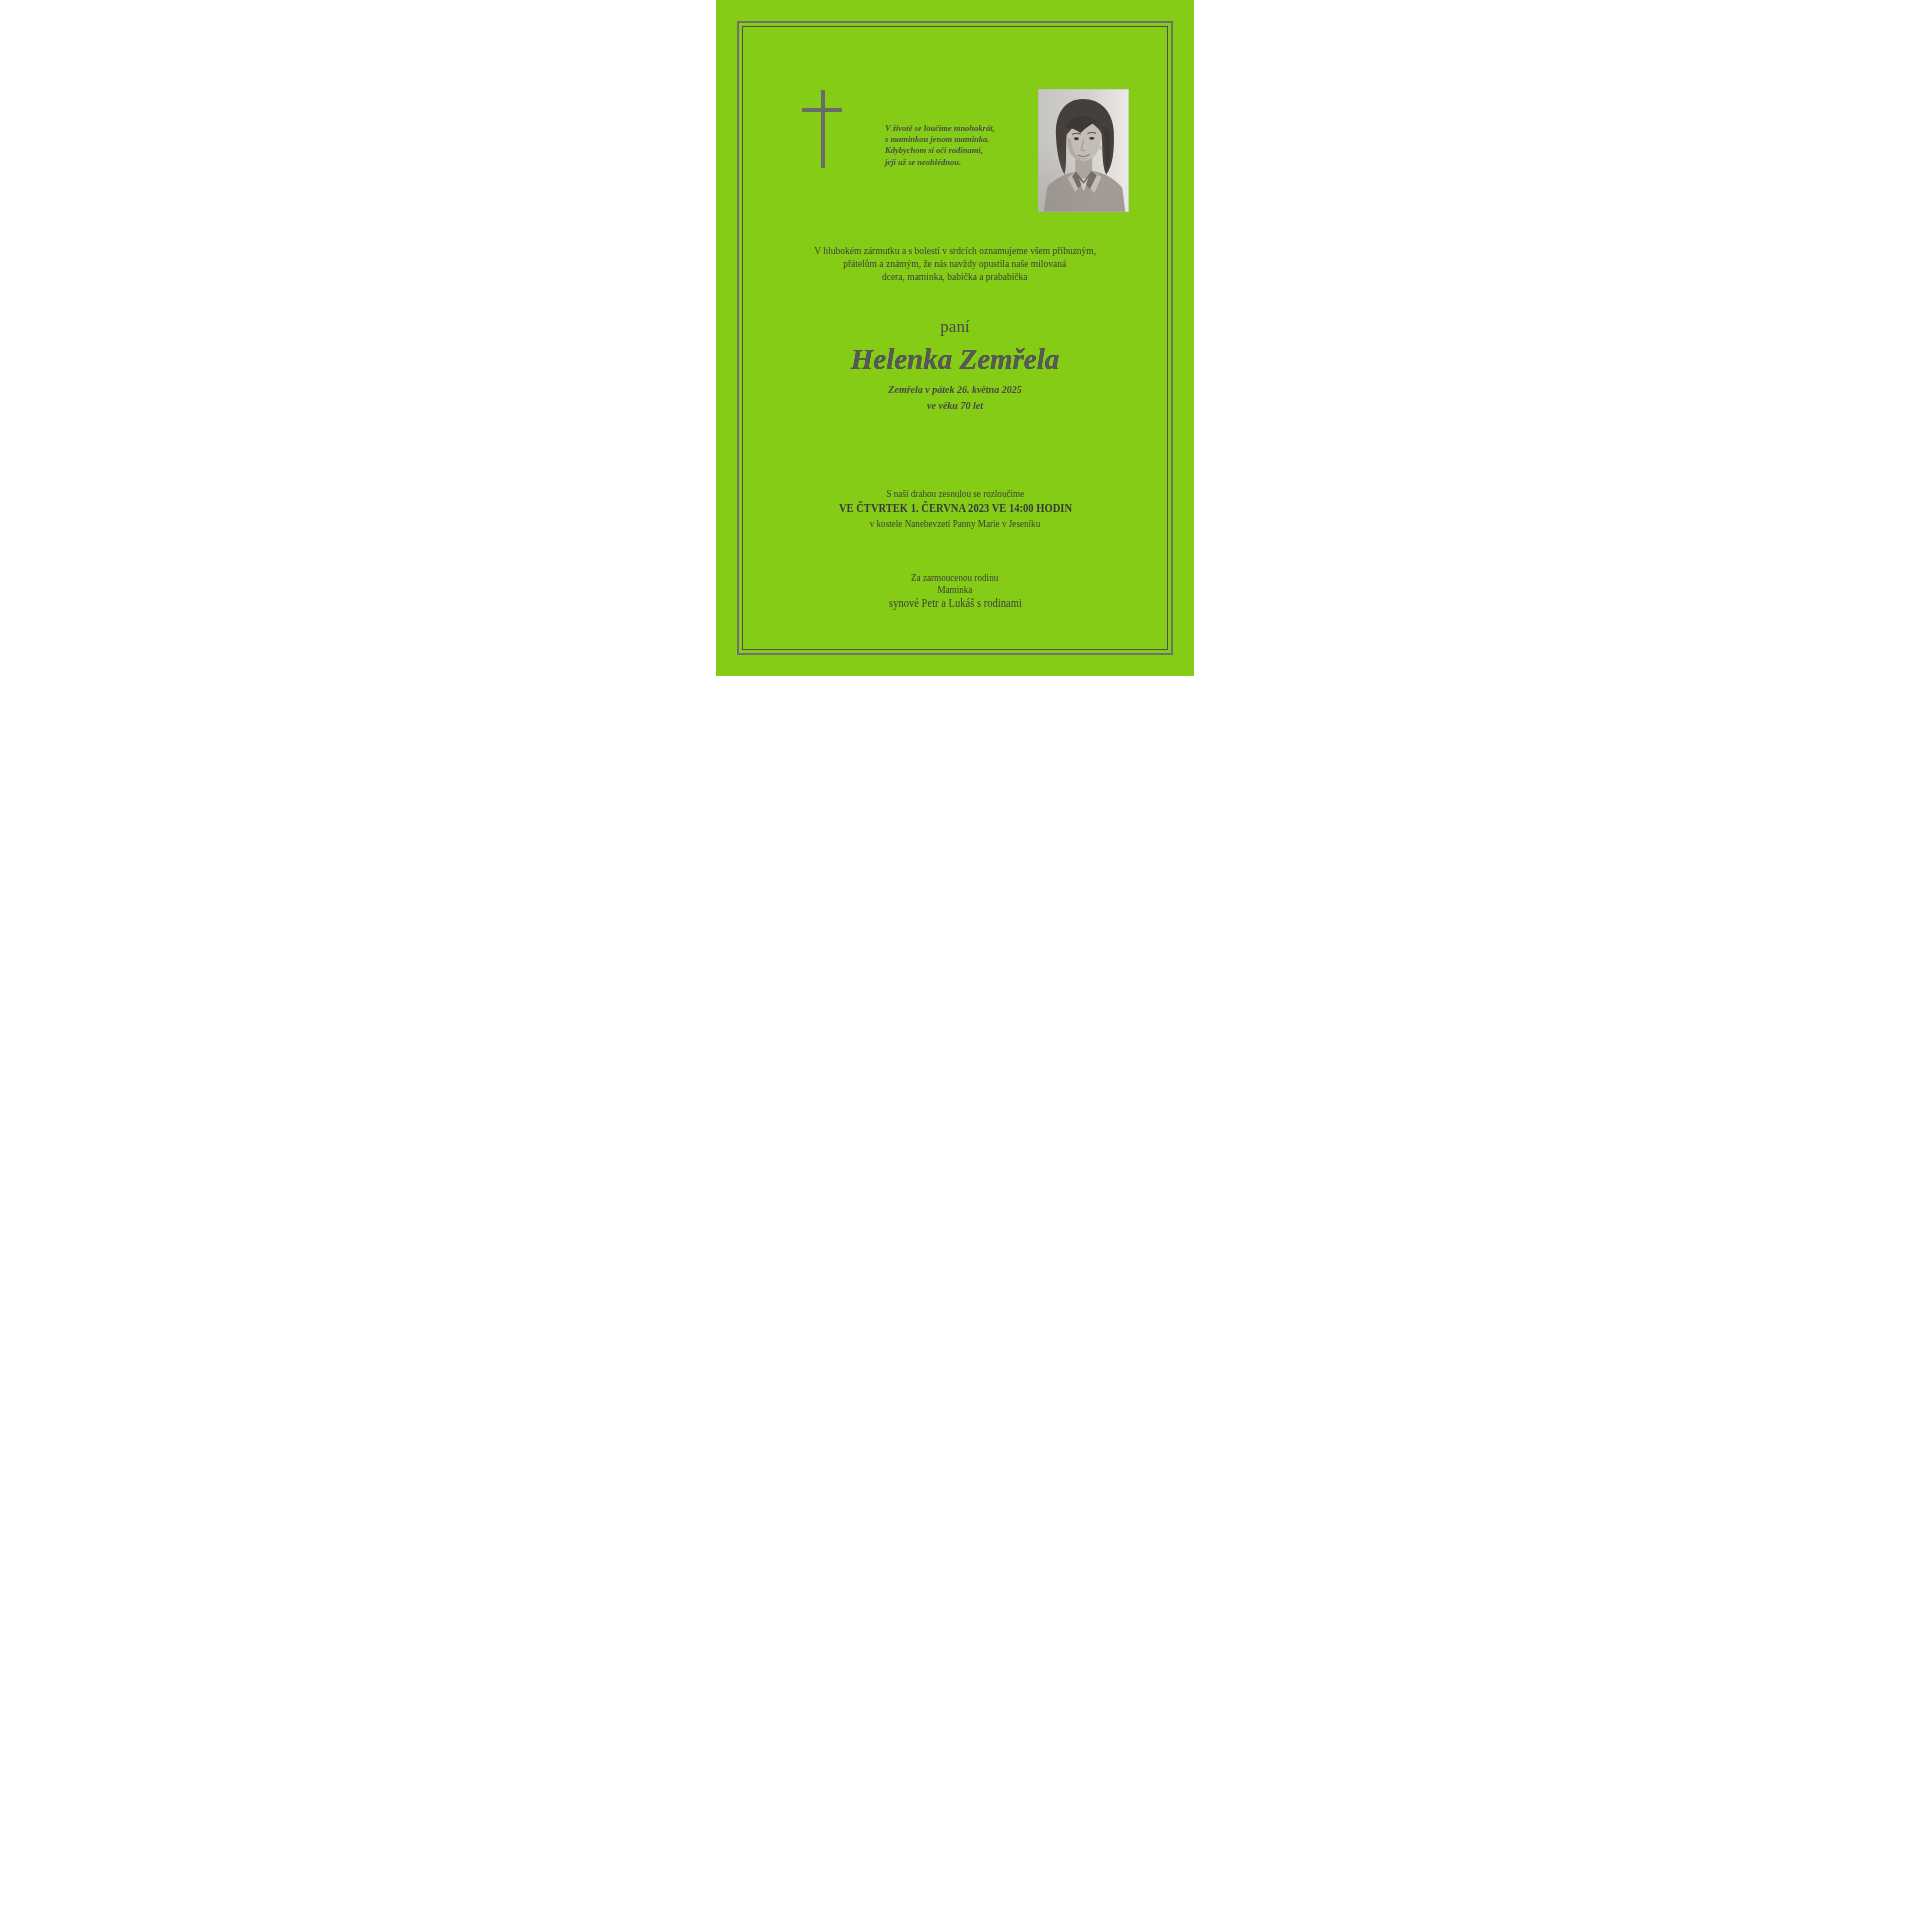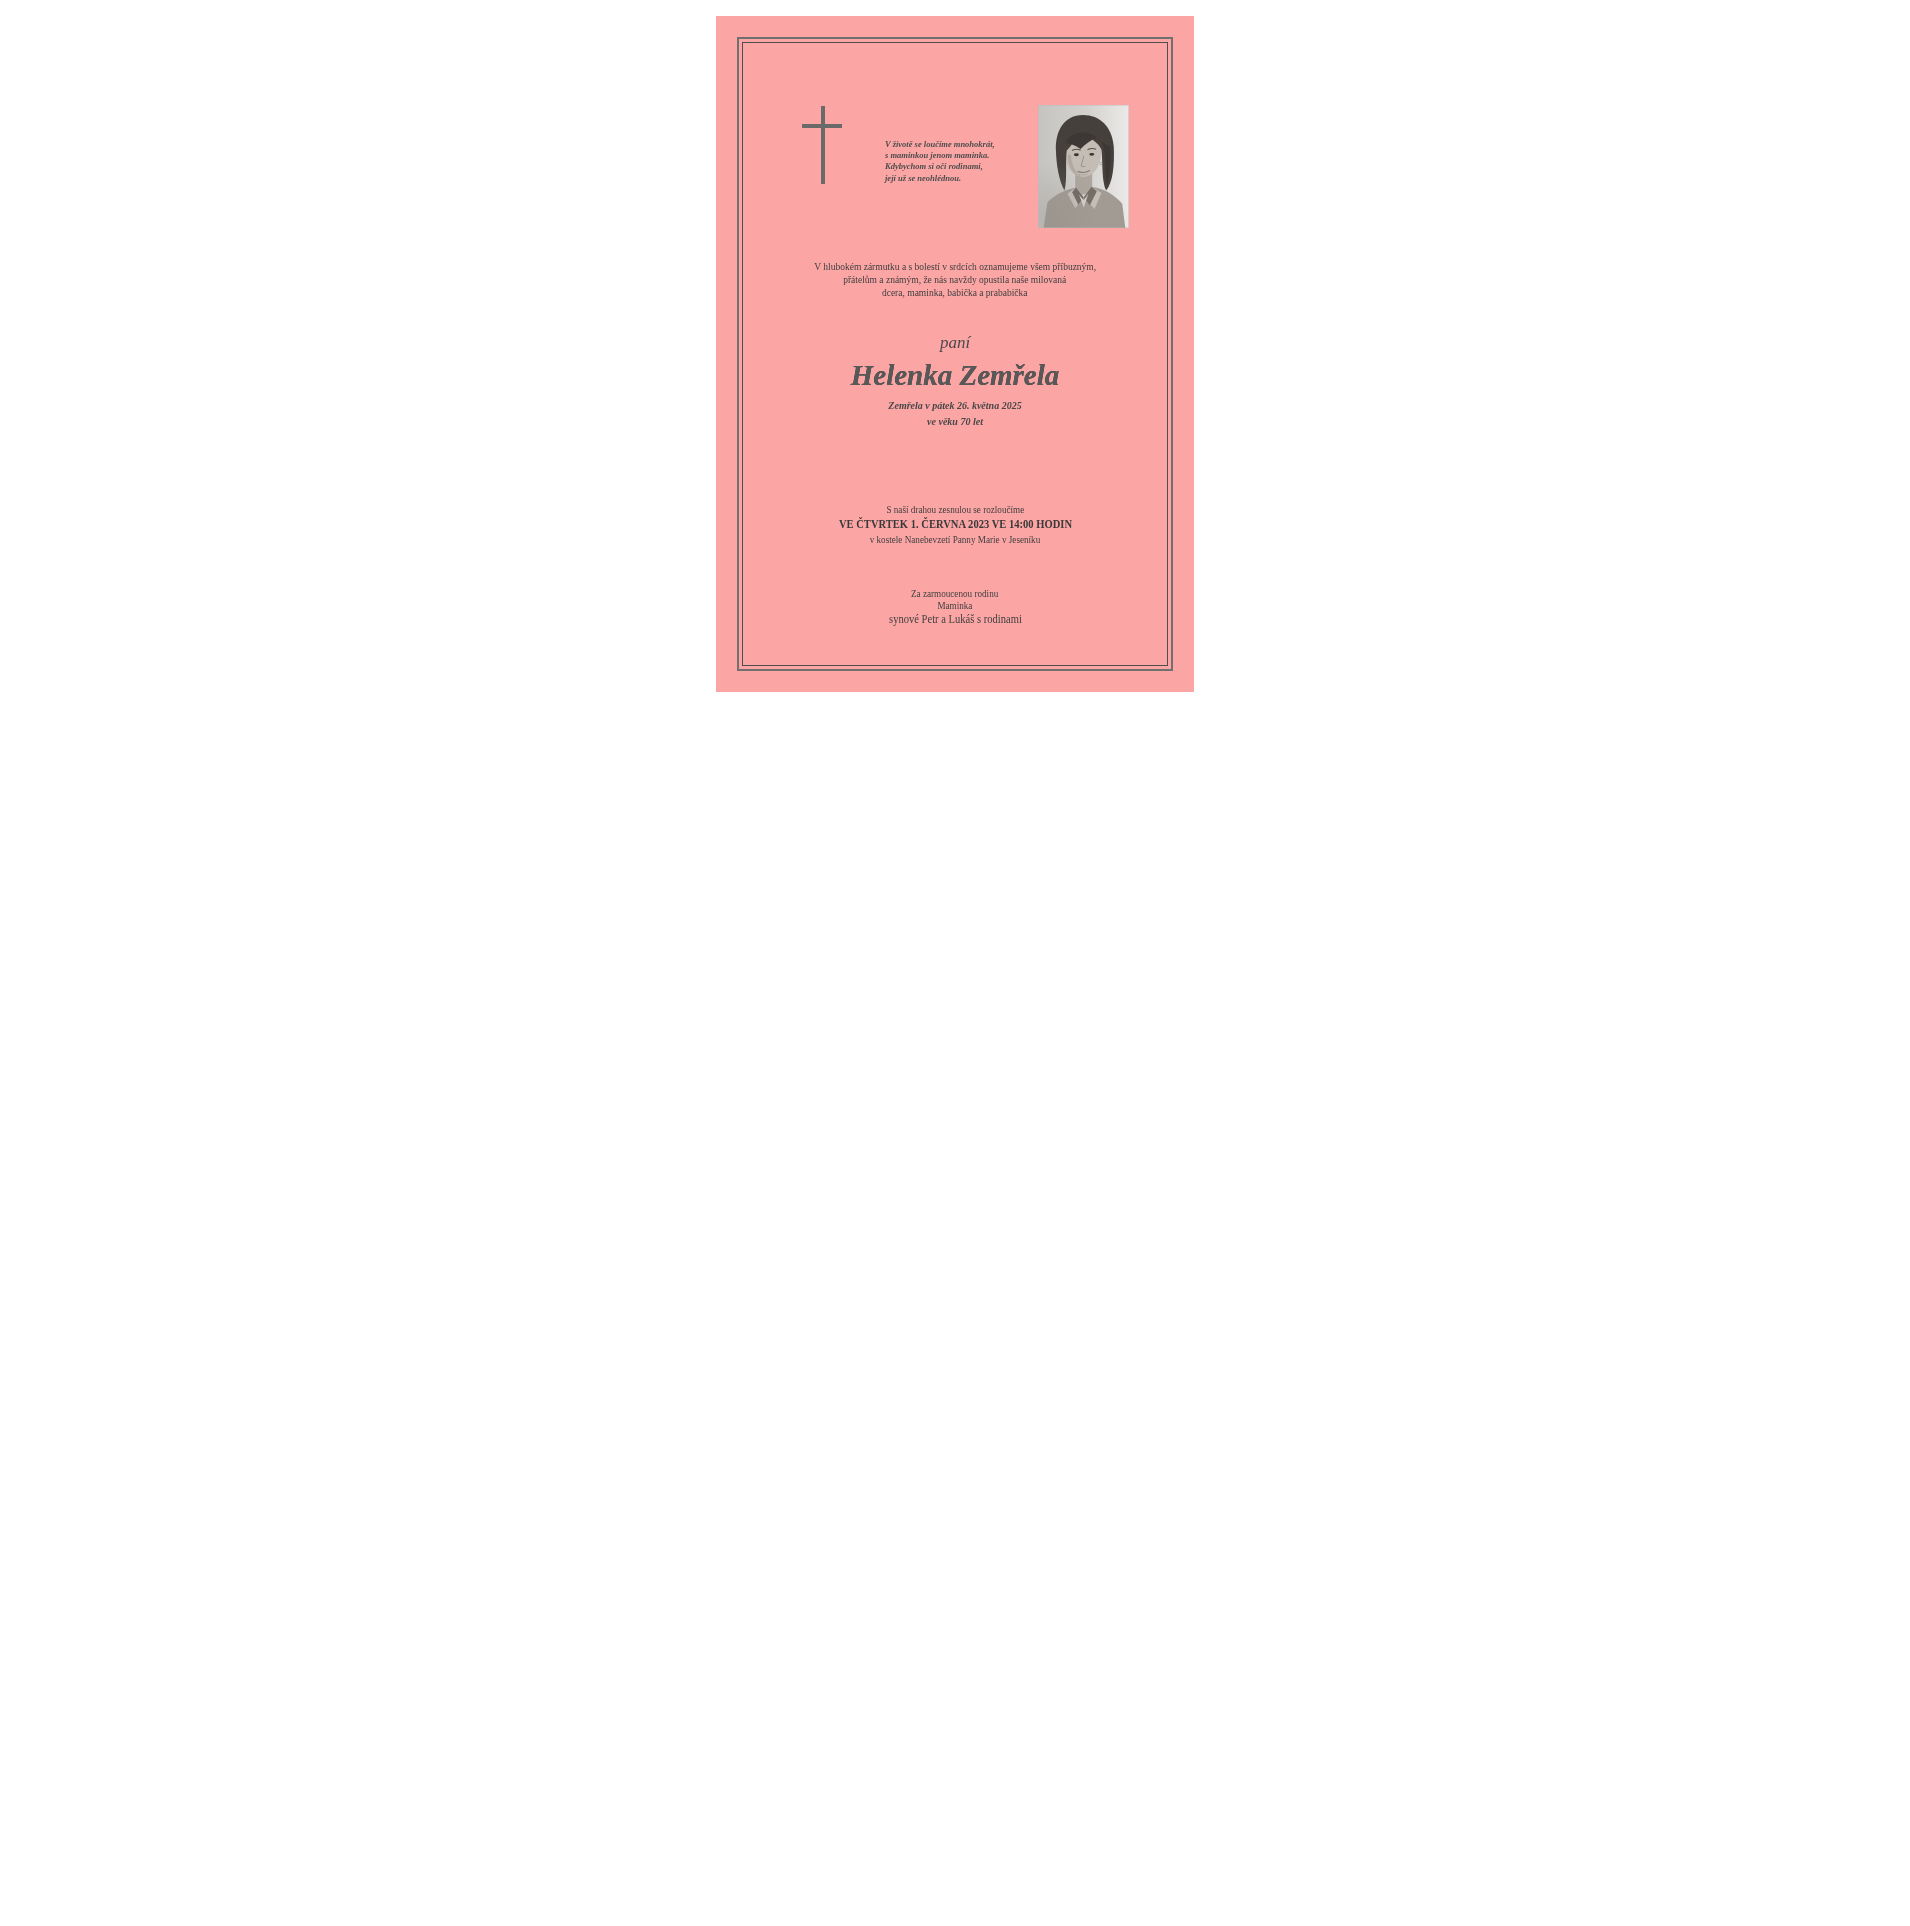--- a/index.html
+++ b/index.html
@@ -5,22 +5,22 @@
   html, body {
     margin: 0;
     padding: 0;
     background: #ffffff;
     font-family: "Liberation Serif", "DejaVu Serif", serif;
   }
   .page {
     position: relative;
     width: 478px;
     height: 676px;
-    margin: 16px auto;
-    background: #fca5a5;
+    margin: 0 auto;
+    background: #84cc16;
     overflow: hidden;
   }
   
   .frame-outer {
     position: absolute;
     inset: 21px;
     border: 2.7px solid #707070;
     pointer-events: none;
   }
   .frame-inner {
@@ -71,21 +71,20 @@
     display: inline-block;
     transform: scaleX(0.88);
     transform-origin: 50% 0;
     white-space: nowrap;
   }
   .announce-1 { top: 244px; font-size: 10.8px; }
   .announce-2 { top: 257px; font-size: 10.8px; }
   .announce-3 { top: 270px; font-size: 10.8px; }
   .title-prefix {
     top: 317px;
-    font-style: italic;
     font-weight: 500;
     font-size: 17px;
     color: #4a4a4a;
   }
   .deceased-name {
     top: 343px;
     font-style: italic;
     font-weight: bold;
     font-size: 29px;
     color: #585858;

